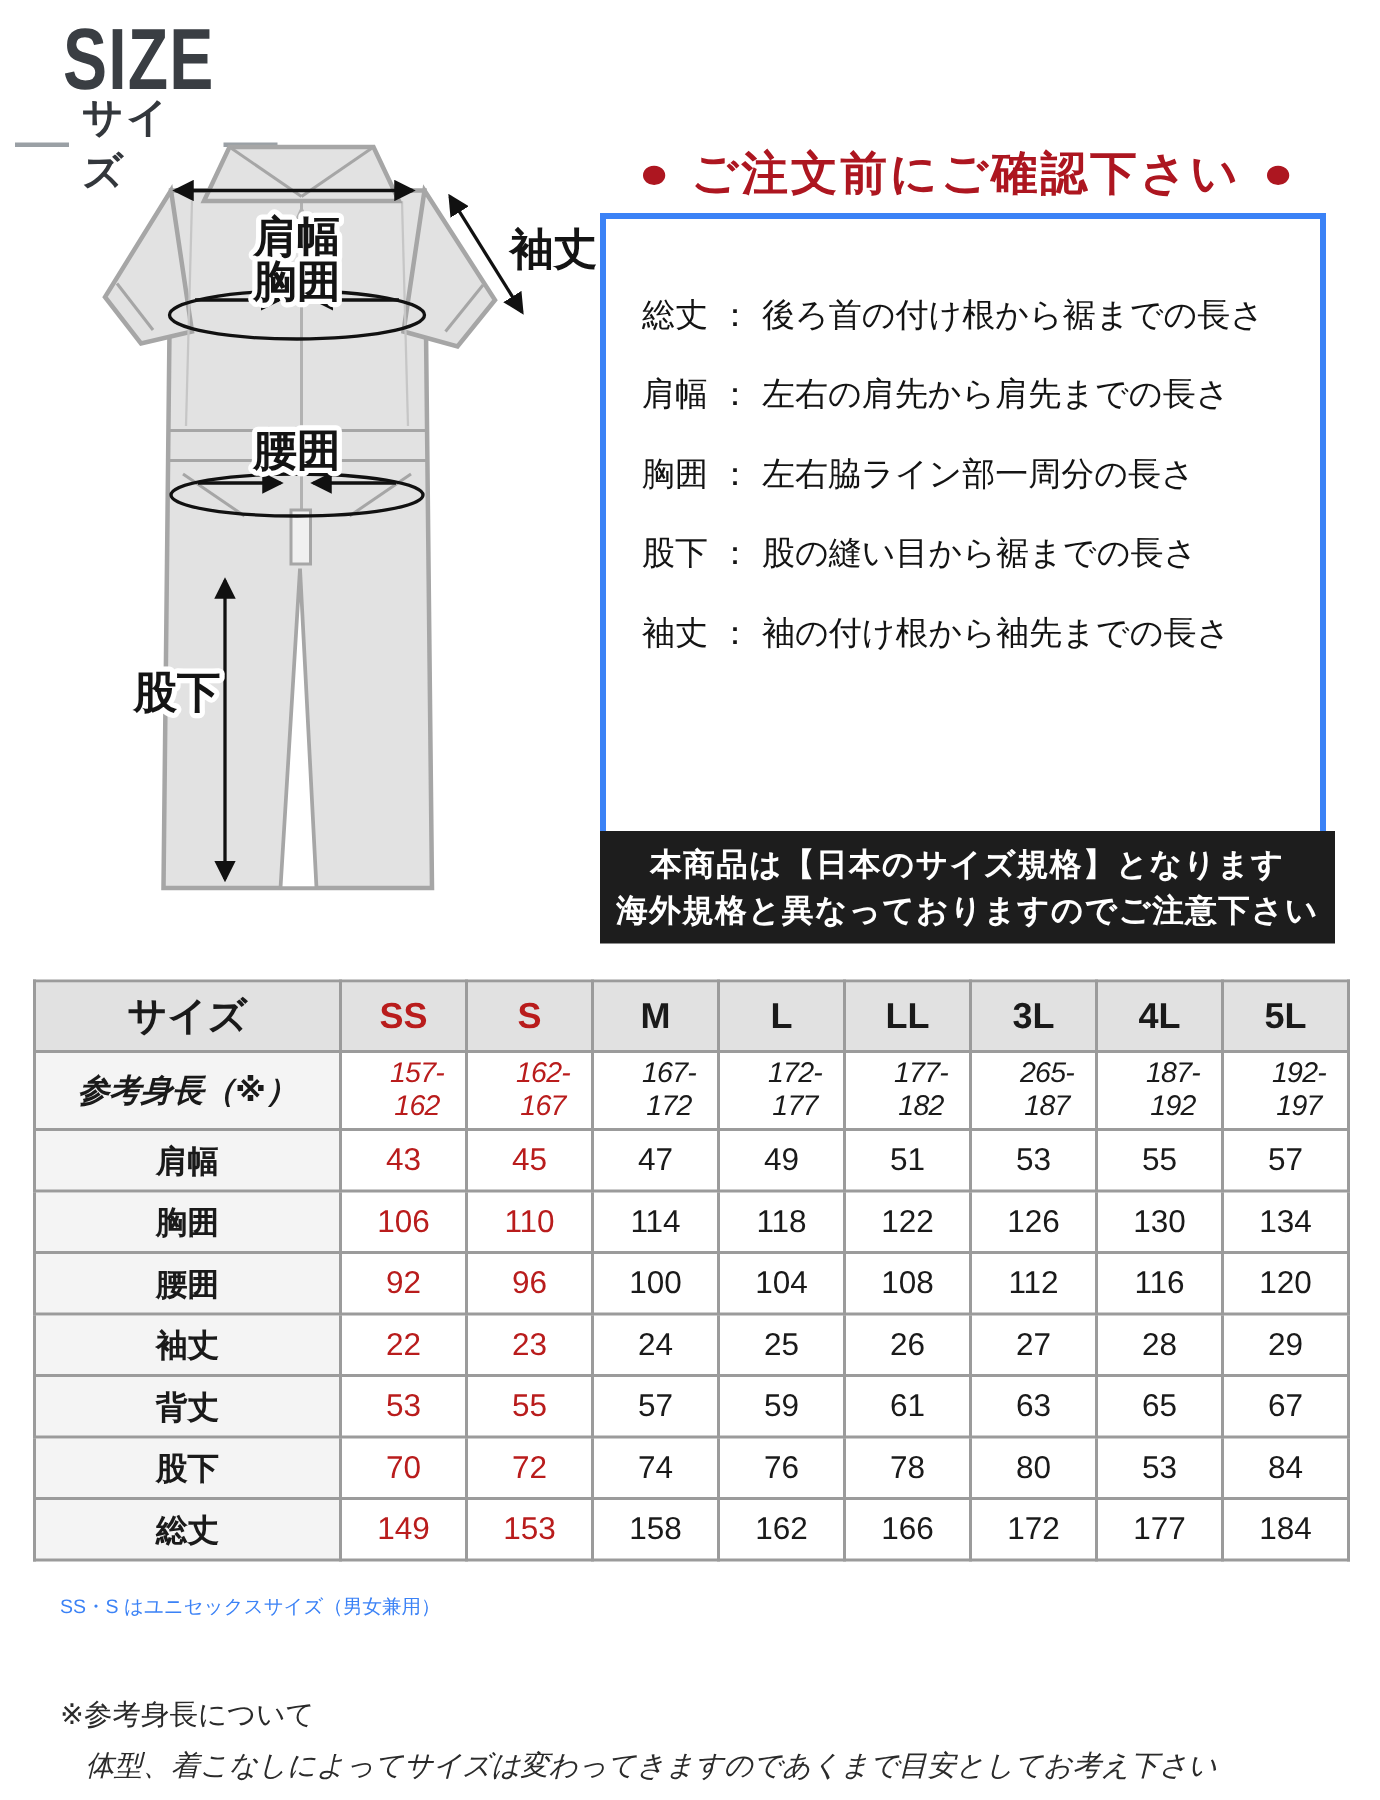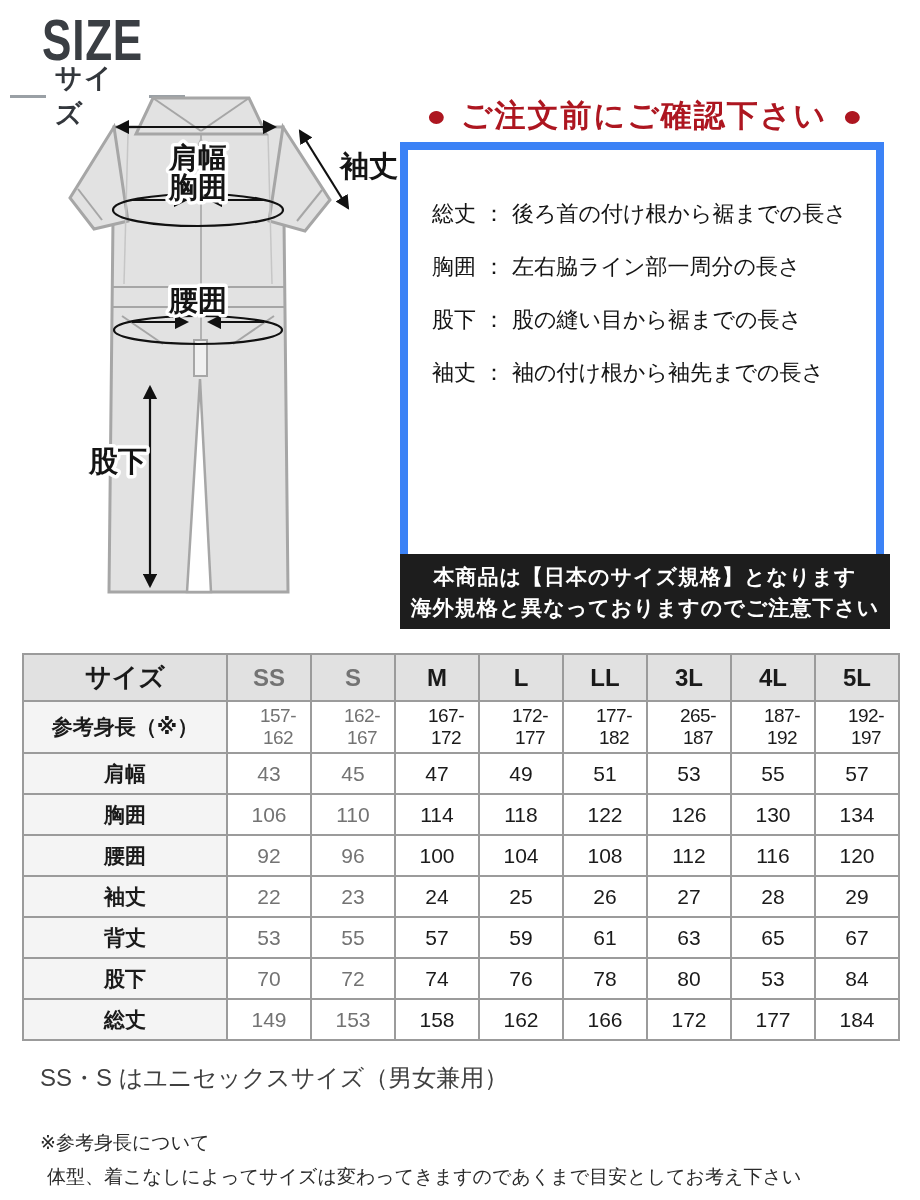--- a/index.html
+++ b/index.html
@@ -32,21 +32,21 @@
   
   .confirm-header {
     position:absolute; left:400px; top:94px; width:488px; height:44px;
     display:flex; align-items:center; justify-content:center; gap:16px;
   }
   .confirm-title { font-size:31px; font-weight:700; color:#ad1620; letter-spacing:2px; }
   .bullet-icon { font-size:30px; color:#ad1620; line-height:1; transform:scaleX(1.15); }
 
   .definitions-box {
     position:absolute; left:400px; top:142px; width:484px; height:444px;
-    border:8px solid #3b82f6; background:#fff; padding:37px 0 0 24px;
+    border:4px solid #3b82f6; background:#fff; padding:37px 0 0 24px;
   }
   .definition-item { height:53px; line-height:53px; font-size:22px; color:#141414; white-space:nowrap; }
   .definition-term { }
   .definition-colon { margin:0 7px; }
 
   .notice-box {
     position:absolute; left:400px; top:554px; width:490px; height:75px;
     background:#1d1d1d; color:#fff; display:flex; flex-direction:column;
     align-items:center; justify-content:center;
   }
@@ -59,28 +59,28 @@
   }
   .size-table th, .size-table td {
     border:2px solid #9b9b9b; text-align:center; vertical-align:middle;
     overflow:hidden; padding:0;
   }
   .size-table thead th { background:#e1e1e1; height:47px; font-size:24px; font-weight:600; color:#1a1a1a; }
   .size-table thead th.col-first { font-size:26px; }
   .size-table tbody th { background:#f4f4f4; font-size:21px; font-weight:600; color:#1a1a1a; }
   .size-table tbody td { background:#ffffff; font-size:21px; font-weight:400; color:#1a1a1a; }
   .size-table tbody tr { height:41px; }
-  .size-table tbody tr.row-height { height:52px; }
+  .size-table tbody tr.row-height { height:52px;font-style:italic; }
   .size-table tbody tr.row-height td { font-size:19px; letter-spacing:-0.5px;padding-left:18px; }
-  .size-table .orange { color:#737373; }
-
-  
-  .note-unisex  { position:absolute; left:40px; top:1062px; font-size:24px; color:#404040; }
+  .size-table .orange { color:#b91c1c; }
+
+  
+  .note-unisex  { position:absolute; left:40px; top:1062px; font-size:13px; color:#3b82f6; }
   .note-title   { position:absolute; left:40px; top:1130px; font-size:19px; color:#2b2b2b; }
-  .note-body    { position:absolute; left:47px; top:1164px; font-size:19px; color:#2b2b2b; }
+  .note-body    { position:absolute; left:57px; top:1164px; font-size:19px; color:#2b2b2b;font-style:italic; }
 </style>
 </head>
 <body>
 
 <div class="page">
 
   <div class="title-en">SIZE</div>
   <div class="title-ja-row">
     <div class="title-dash"></div>
     <div class="title-ja">サイズ</div>
@@ -144,20 +144,21 @@
 
   <div class="confirm-header">
     <span class="bullet-icon">●</span>
     <span class="confirm-title">ご注文前にご確認下さい</span>
     <span class="bullet-icon">●</span>
   </div>
 
   <div class="definitions-box">
     <div>
         <div class="definition-item"><span class="definition-term">総丈</span><span class="definition-colon">：</span><span>後ろ首の付け根から裾までの長さ</span></div>
+        <div class="definition-item"><span class="definition-term">肩幅</span><span class="definition-colon">：</span><span>左右の肩先から肩先までの長さ</span></div>
         <div class="definition-item"><span class="definition-term">胸囲</span><span class="definition-colon">：</span><span>左右脇ライン部一周分の長さ</span></div>
         <div class="definition-item"><span class="definition-term">股下</span><span class="definition-colon">：</span><span>股の縫い目から裾までの長さ</span></div>
         <div class="definition-item"><span class="definition-term">袖丈</span><span class="definition-colon">：</span><span>袖の付け根から袖先までの長さ</span></div>
       </div>
   </div>
 
   <div class="notice-box">
     <div class="notice-line">本商品は【日本のサイズ規格】となります</div>
     <div class="notice-line">海外規格と異なっておりますのでご注意下さい</div>
   </div>

